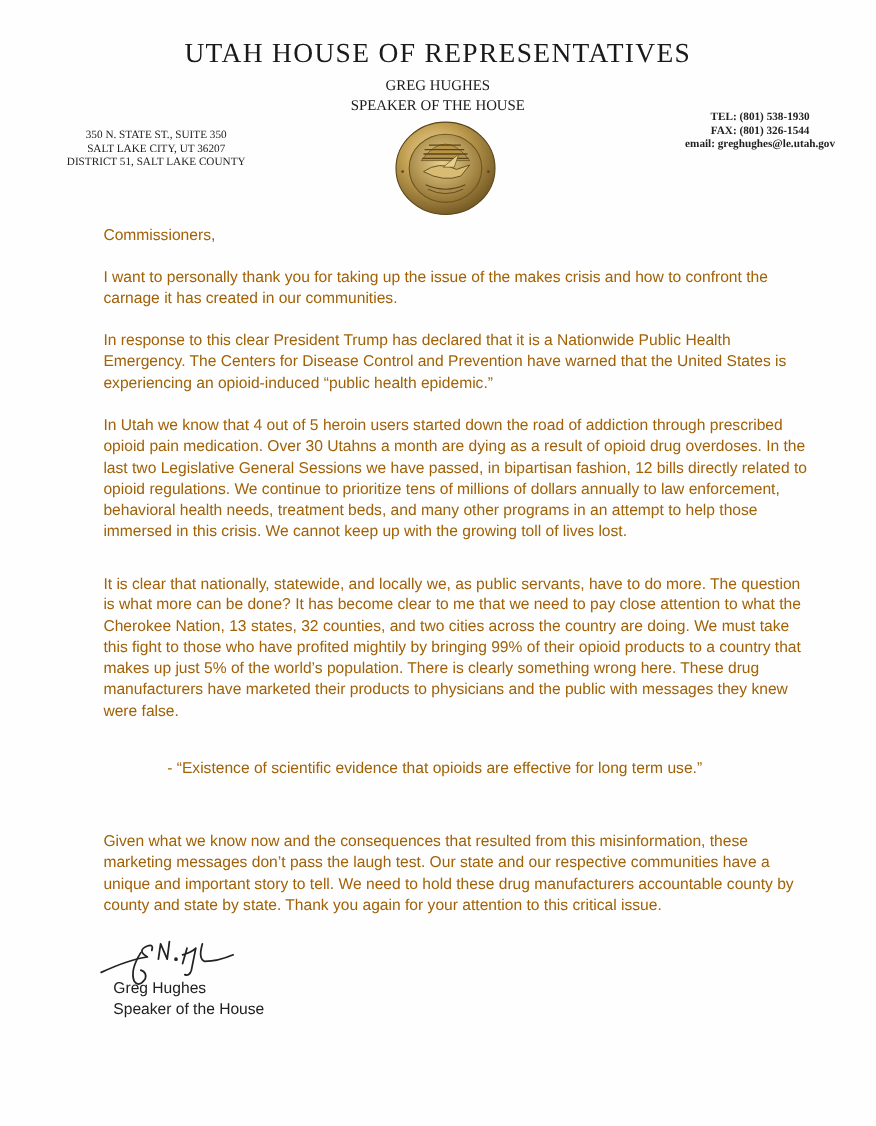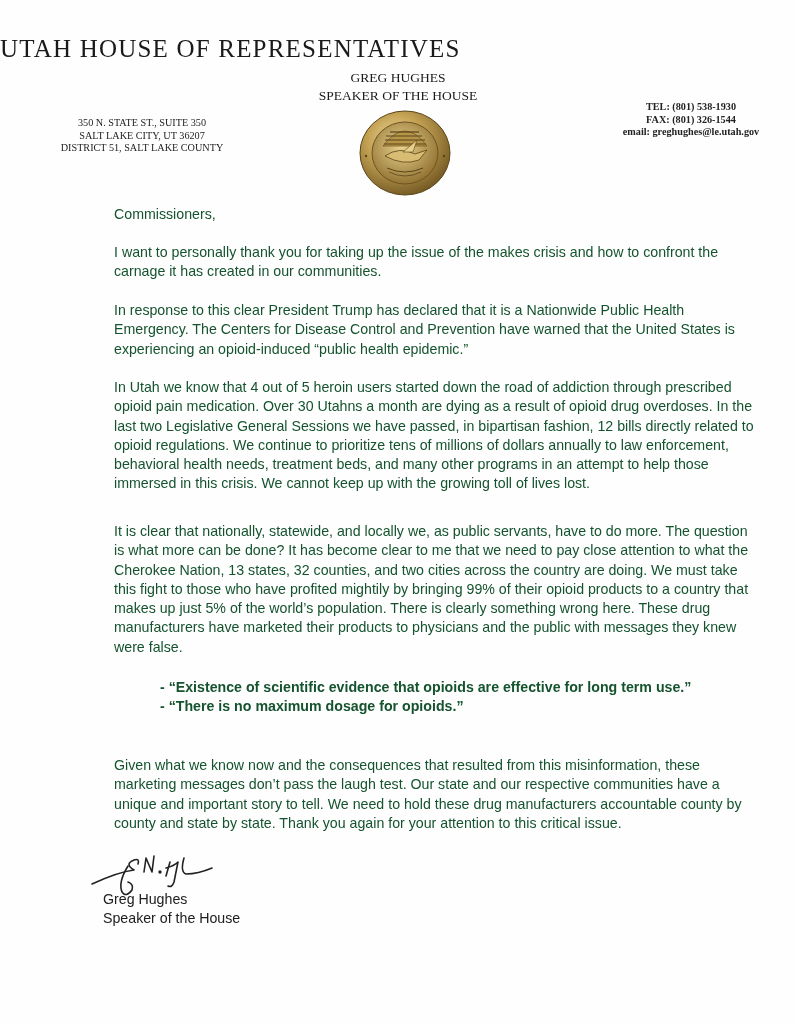--- a/index.html
+++ b/index.html
@@ -3,40 +3,40 @@
 <meta charset="utf-8">
 <style>
   html, body { margin:0; padding:0; }
   body {
     width:796px; height:1024px; background:#fefefe; position:relative; overflow:hidden;
     color:#1e1e1e;
   }
   .serif { font-family:"Liberation Serif", "DejaVu Serif", serif; }
   .sans { font-family:"Liberation Sans", "DejaVu Sans", sans-serif; }
   .title {
-    position:absolute; top:35px; left:0; width:796px; text-align:left;
+    position:absolute; top:35px; left:0; width:796px; text-align:center;
     font-size:25px; letter-spacing:1.2px; color:#1a1a1a;
   }
   .name-line {
     position:absolute; left:0; width:796px; text-align:center; font-size:13.5px; color:#1a1a1a;
   }
   .addr-left {
     position:absolute; top:117px; left:42px; width:200px; text-align:center;
     font-size:10.2px; line-height:12.5px; font-weight:normal; color:#222;
   }
   .addr-right {
     position:absolute; top:101px; left:606px; width:170px; text-align:center;
     font-size:10.2px; line-height:12.5px; font-weight:bold; color:#222;
   }
   .seal { position:absolute; top:110px; left:359px; width:92px; height:86px; }
   .letter {
-    position:absolute; left:114px; width:640px; font-size:14.2px; line-height:19.3px; color:#14532d;
+    position:absolute; left:94px; width:640px; font-size:14.2px; line-height:19.3px; color:#a16207;
   }
   .letter p { margin:0; }
-  .bullets { margin:0; padding:0; list-style:none;font-weight:bold; }
+  .bullets { margin:12px; padding:0; list-style:none; }
   .bullets li { padding-left:46px; }
   .signature { position:absolute; top:852px; left:88px; width:140px; height:48px; }
   .sig-name { position:absolute; top:890px; left:103px; font-size:14.2px; line-height:19.3px; color:#202020; }
 </style>
 </head>
 <body>
 
 <div class="title serif">UTAH HOUSE OF REPRESENTATIVES</div>
 <div class="name-line serif" style="top:70px;">GREG HUGHES</div>
 <div class="name-line serif" style="top:88px;">SPEAKER OF THE HOUSE</div>
@@ -98,21 +98,20 @@
   <p>In Utah we know that 4 out of 5 heroin users started down the road of addiction through prescribed opioid pain medication. Over 30 Utahns a month are dying as a result of opioid drug overdoses. In the last two Legislative General Sessions we have passed, in bipartisan fashion, 12 bills directly related to opioid regulations. We continue to prioritize tens of millions of dollars annually to law enforcement, behavioral health needs, treatment beds, and many other programs in an attempt to help those immersed in this crisis. We cannot keep up with the growing toll of lives lost.</p>
 </div>
 
 <div class="letter sans" style="top:522px;">
   <p>It is clear that nationally, statewide, and locally we, as public servants, have to do more. The question is what more can be done? It has become clear to me that we need to pay close attention to what the Cherokee Nation, 13 states, 32 counties, and two cities across the country are doing. We must take this fight to those who have profited mightily by bringing 99% of their opioid products to a country that makes up just 5% of the world’s population. There is clearly something wrong here. These drug manufacturers have marketed their products to physicians and the public with messages they knew were false.</p>
 </div>
 
 <div class="letter sans" style="top:678px;">
   <ul class="bullets">
     <li>- “Existence of scientific evidence that opioids are effective for long term use.”</li>
-    <li>- “There is no maximum dosage for opioids.”</li>
   </ul>
 </div>
 
 <div class="letter sans" style="top:756px;">
   <p>Given what we know now and the consequences that resulted from this misinformation, these marketing messages don’t pass the laugh test. Our state and our respective communities have a unique and important story to tell. We need to hold these drug manufacturers accountable county by county and state by state. Thank you again for your attention to this critical issue.</p>
 </div>
 
 <svg class="signature" viewBox="0 0 140 48">
   <g fill="none" stroke="#222" stroke-width="1.6" stroke-linecap="round" stroke-linejoin="round">
     <path d="M4 32 Q30 20 46 18 Q36 12 46 8 Q52 6 50 12"></path>

